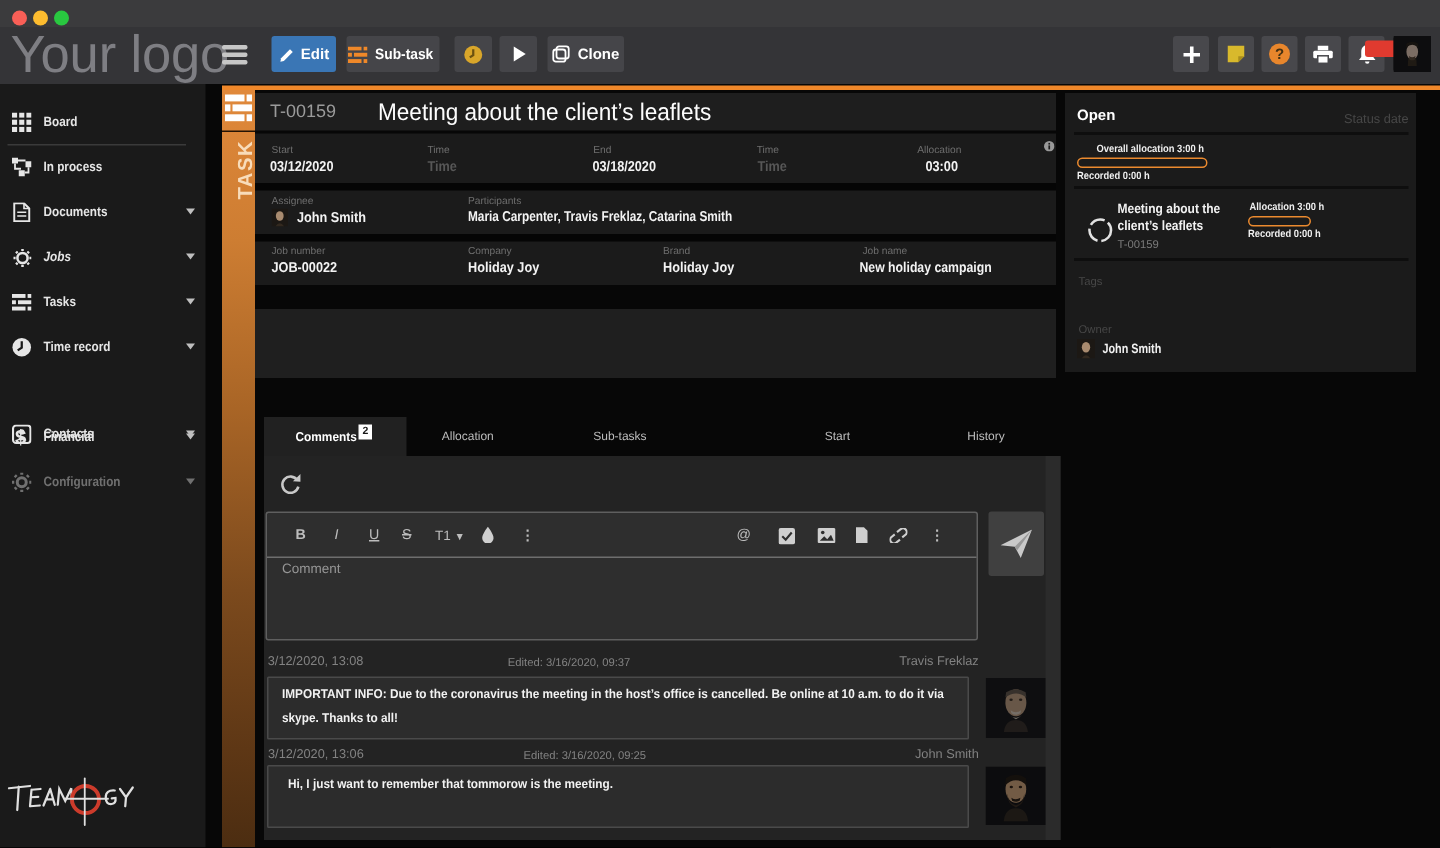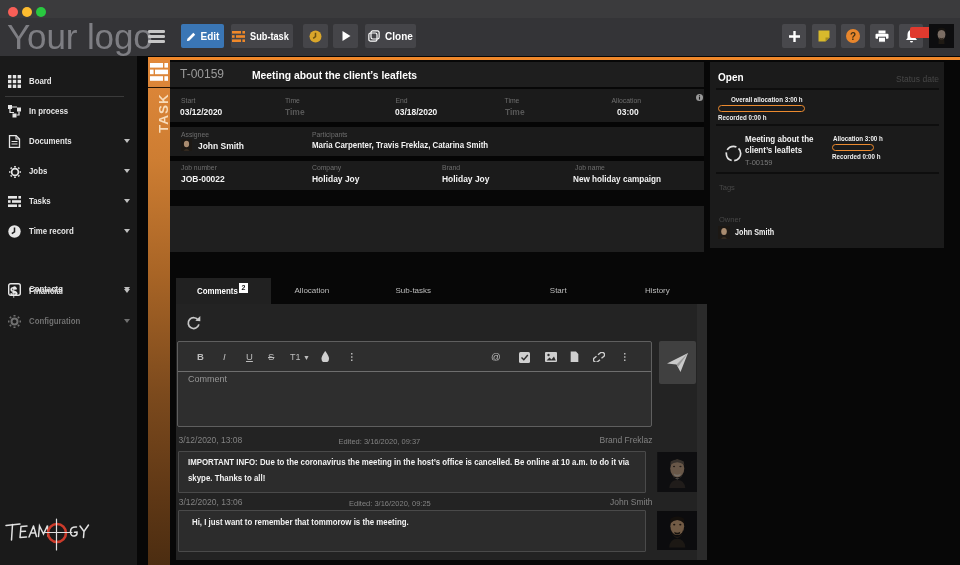--- a/index.html
+++ b/index.html
@@ -35,21 +35,21 @@
 #orangeline { position:absolute; left:148px; top:57px; width:812px; height:2.5px; background:#f0882a; }
 #strip { position:absolute; left:148px; top:59.5px; width:22px; height:505.5px;
   background:linear-gradient(#e0883a,#cd7d32 20%,#a96526 42%,#7c4a1d 66%,#5e3715 87%,#4c2d11 100%); }
 #stripsep { position:absolute; left:148px; top:86.6px; width:22px; height:1.9px; background:#241304; }
 #tasktxt { position:absolute; left:156px; top:91px; width:22px; height:44px;
   color:#f8dcba; font-size:13.5px; font-weight:bold; letter-spacing:1px;
   writing-mode:vertical-rl; transform:rotate(180deg); text-align:center; }
 
 #hdrpanel { position:absolute; left:170px; top:62px; width:534px; height:24.5px; background:#1e1e1e; }
 #hdrnum { position:absolute; left:180px; top:68.5px; font-size:12px; line-height:11px; color:#9b9b9b; }
-#hdrtitle { position:absolute; left:252px; top:70px; font-size:11px; line-height:11px; font-weight:bold; color:#fdfdfd; }
+#hdrtitle { position:absolute; left:252px; top:70px; font-size:16px; line-height:11px; font-weight:normal; color:#fdfdfd; }
 
 #fields { position:absolute; left:170px; top:88.5px; width:534px; height:101px; background:#1b1b1b; }
 .fsep { position:absolute; left:0; width:534px; height:4.5px; background:#050505; }
 .flabel { position:absolute; font-size:6.8px; line-height:7px; color:#6e6e6e; white-space:nowrap; }
 .fval { position:absolute; font-size:9.5px; line-height:9.5px; font-weight:bold; color:#f3f3f3;
   transform:scaleX(.89); transform-origin:0 0; white-space:nowrap; }
 .fgray { color:#575757; }
 
 #descpanel { position:absolute; left:170px; top:206px; width:534px; height:45.5px; background:#1f1f1f; }
 
@@ -209,21 +209,21 @@
   </div>
   <div class="sitem" style="top:134px;">
     <svg class="icon" viewBox="0 0 13 13">
       <path d="M1.5 0.5 H8 L11.5 4 V12.5 H1.5 Z" fill="none" stroke="#e6e6e6" stroke-width="1.3"></path>
       <path d="M8 0.5 V4 H11.5" fill="none" stroke="#e6e6e6" stroke-width="1.1"></path>
       <path d="M3.5 6.5 H9.5 M3.5 9 H9.5" stroke="#e6e6e6" stroke-width="1.1"></path>
     </svg>
     <div class="txt">Documents</div>
       <div class="caret"></div>
   </div>
-  <div class="sitem" style="top:164px;">
+  <div class="sitem" style="top:164px;font-style:italic;">
     <svg class="icon" viewBox="0 0 13 13">
       <circle cx="7" cy="7" r="3.4" fill="none" stroke="#e6e6e6" stroke-width="1.7"></circle>
       <g stroke="#e6e6e6" stroke-width="1.7">
           <path d="M7 2.4 V1 M7 11.6 V13 M2.4 7 H1 M11.6 7 H13 M3.7 3.7 L2.7 2.7 M10.3 10.3 L11.3 11.3 M10.3 3.7 L11.3 2.7 M3.7 10.3 L2.7 11.3"></path>
         </g>
     </svg>
     <div class="txt">Jobs</div>
       <div class="caret"></div>
   </div>
   <div class="sitem" style="top:194px;">
@@ -396,21 +396,21 @@
     </div>
     <div id="sendbtn">
       <svg width="21" height="19" viewBox="0 0 21 19">
           <path d="M0 10.5 L21 0 L13.5 19 L9.5 11.5 Z" fill="#c9c9c9"></path>
           <path d="M9.5 11.5 L21 0 L11 14 Z" fill="#999"></path>
         </svg>
     </div>
 
     <div class="cmeta" style="left:2.5px; top:132.5px;">3/12/2020, 13:08</div>
     <div class="cmeta" style="left:162.5px; top:133px; font-size:7.5px;">Edited: 3/16/2020, 09:37</div>
-    <div class="cmeta" style="left:374px; top:132.5px; width:102.5px; text-align:right;">Brand Freklaz</div>
+    <div class="cmeta" style="left:374px; top:132.5px; width:102.5px; text-align:right;">Travis Freklaz</div>
     <div class="cbox" style="top:147px; height:42.5px;">
       <div class="ctext">IMPORTANT INFO: Due to the coronavirus the meeting in the host’s office is cancelled. Be online at 10 a.m. to do it via skype. Thanks to all!</div>
     </div>
     <svg class="cavatar" style="top:148.5px;" width="40.5" height="40" viewBox="0 0 40 40">
       <rect width="40" height="40" fill="#131315"></rect>
       <path d="M12 36 Q13 28 20 28 Q27 28 28 36 Z" fill="#2a2522"></path>
       <ellipse cx="20" cy="16.5" rx="7" ry="9" fill="#86705d"></ellipse>
       <path d="M13 13 Q20 7.5 27 13 L26.5 9.5 Q20 5.5 13.5 9.5 Z" fill="#473f39"></path>
       <path d="M14.5 20 Q15 26.5 20 26.5 Q25 26.5 25.5 20 Q25.5 25 20 27.5 Q14.5 25 14.5 20 Z" fill="#8d867c"></path>
       <path d="M16.5 21.5 Q20 24 23.5 21.5 L23 23.5 Q20 25.5 17 23.5 Z" fill="#968e84"></path>

